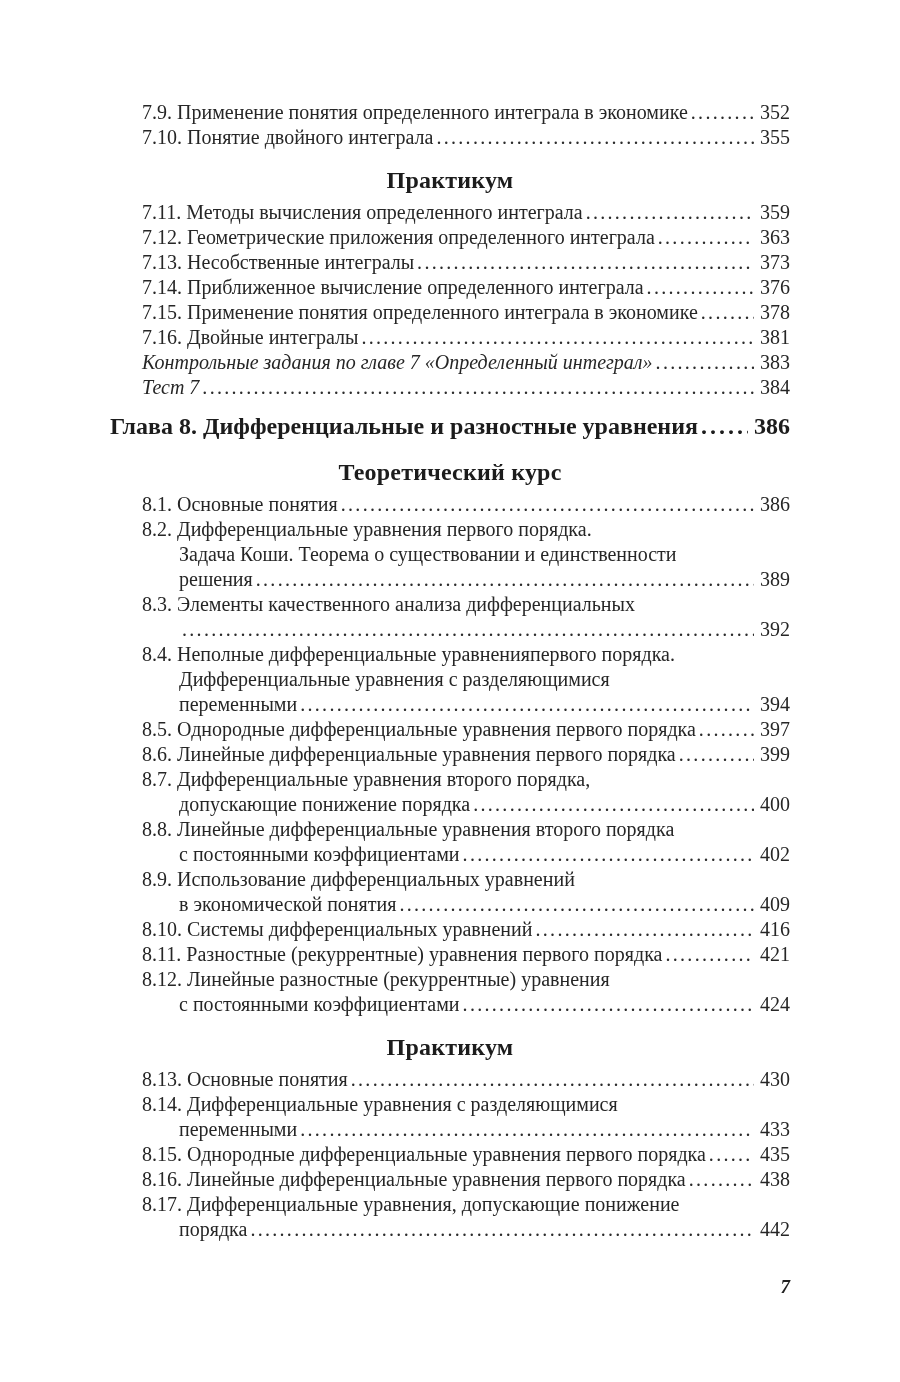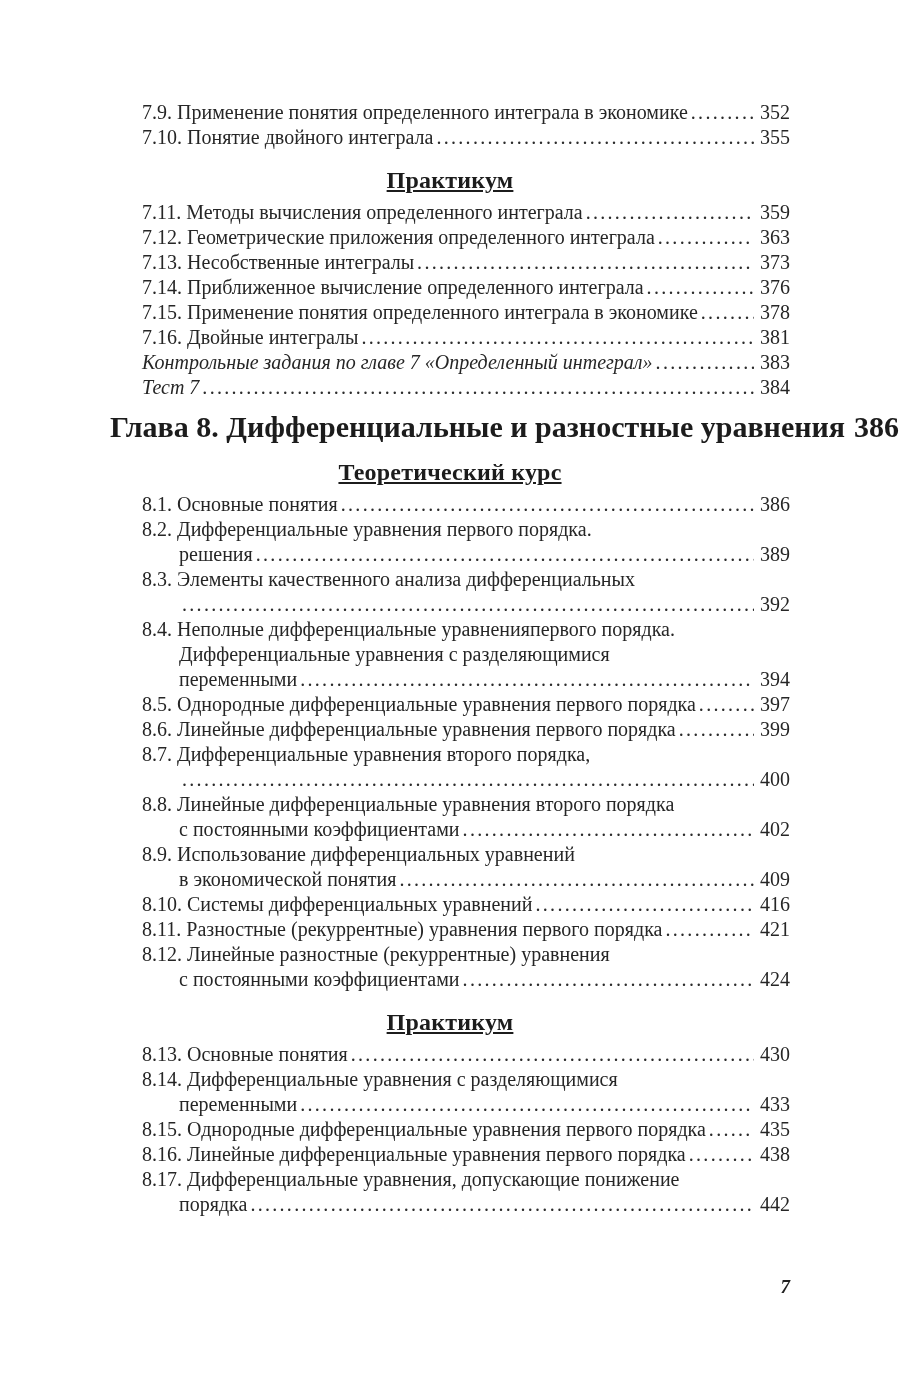--- a/index.html
+++ b/index.html
@@ -53,27 +53,26 @@
   .entry.italic .txt { font-style: italic; }
   .entry.italic .dots, .entry.italic .pg { font-style: normal; }
   .heading {
     text-align: center;
     font-weight: 700;
     font-size: 24px;
     line-height: 32px;
     margin: 14px 0 4px 0;
     color: #1c1c1c;
     letter-spacing: 0.2px;
-    text-decoration: underline;
   }
   .entry.chapter { margin-top: 11px; margin-bottom: 1px; }
   .entry.chapter .line {
     padding-left: 0;
     font-weight: 700;
-    font-size: 30px;
+    font-size: 24px;
     line-height: 31px;
     color: #1c1c1c;
   }
   .entry.chapter .dots { font-weight: 700; letter-spacing: 3px; color:#1c1c1c; }
   .entry.chapter .pg { font-weight: 700; }
   .folio {
     position: absolute;
     right: 110px;
     bottom: 84px;
     font-weight: 700;
@@ -168,20 +167,21 @@
       <div class="heading">Теоретический курс</div>
       <div class="entry normal">
         <div class="line first flexrow">
           <span class="txt">8.1. Основные понятия</span>
           <span class="dots">................................................................................................................................................................................................................................................</span>
           <span class="pg">386</span>
         </div>
       </div>
       <div class="entry normal">
         <div class="line first">8.2. Дифференциальные уравнения первого порядка.</div>
+        <div class="line cont">Задача Коши. Теорема о существовании и единственности</div>
         <div class="line cont flexrow">
           <span class="txt">решения</span>
           <span class="dots">................................................................................................................................................................................................................................................</span>
           <span class="pg">389</span>
         </div>
       </div>
       <div class="entry normal">
         <div class="line first">8.3. Элементы качественного анализа дифференциальных</div>
         <div class="line cont flexrow">
           <span class="dots">................................................................................................................................................................................................................................................</span>
@@ -207,20 +207,21 @@
       <div class="entry normal">
         <div class="line first flexrow">
           <span class="txt">8.6. Линейные дифференциальные уравнения первого порядка</span>
           <span class="dots">................................................................................................................................................................................................................................................</span>
           <span class="pg">399</span>
         </div>
       </div>
       <div class="entry normal">
         <div class="line first">8.7. Дифференциальные уравнения второго порядка,</div>
         <div class="line cont flexrow">
+          <span class="txt">допускающие понижение порядка</span>
           <span class="dots">................................................................................................................................................................................................................................................</span>
           <span class="pg">400</span>
         </div>
       </div>
       <div class="entry normal">
         <div class="line first">8.8. Линейные дифференциальные уравнения второго порядка</div>
         <div class="line cont flexrow">
           <span class="txt">с постоянными коэффициентами</span>
           <span class="dots">................................................................................................................................................................................................................................................</span>
           <span class="pg">402</span>

